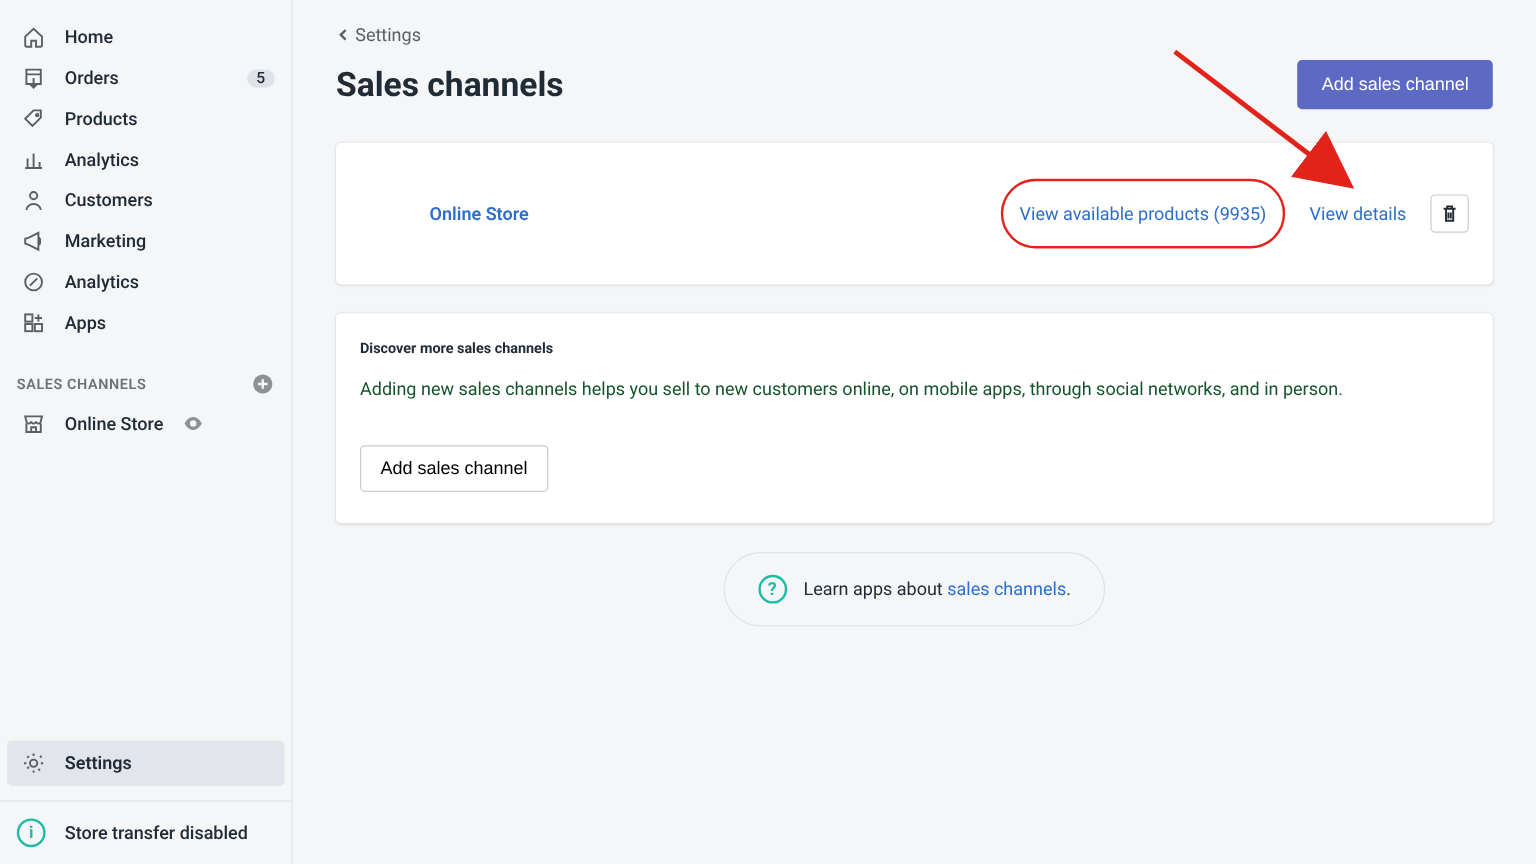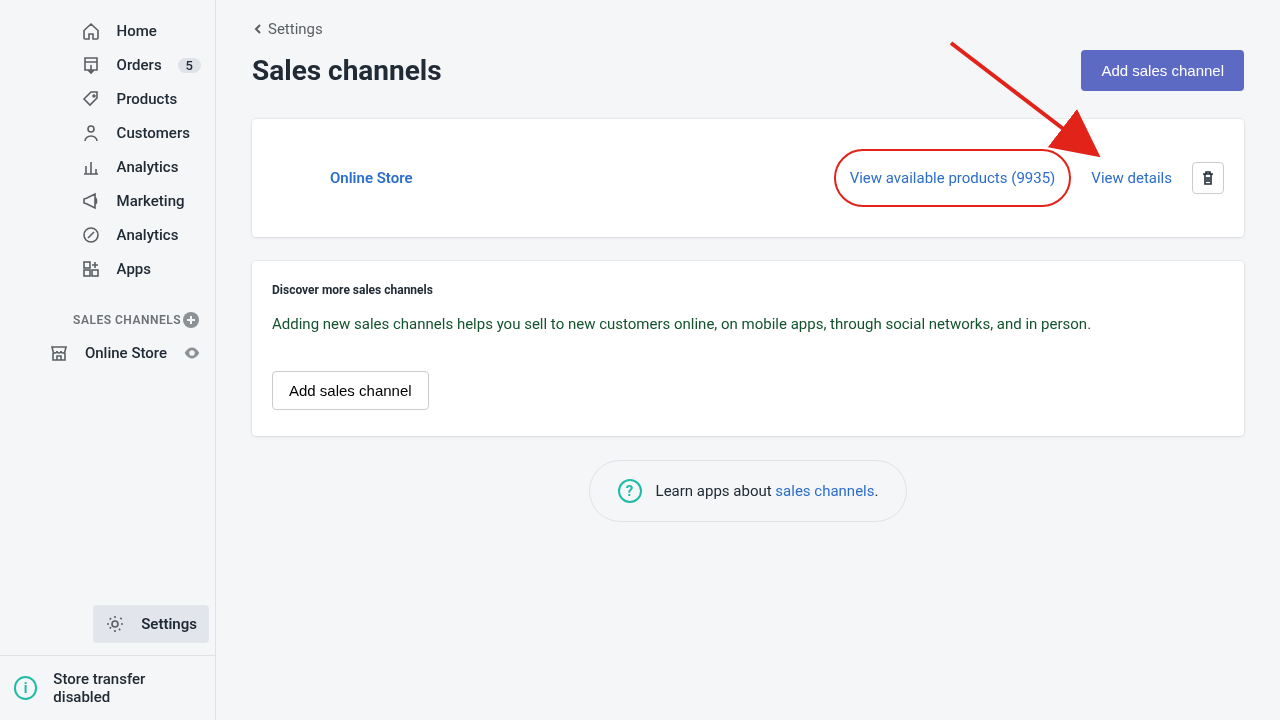--- a/index.html
+++ b/index.html
@@ -6,27 +6,26 @@
   body {
     font-family: -apple-system, BlinkMacSystemFont, "Segoe UI", Roboto, Helvetica, Arial, sans-serif;
     background: #f4f6f8;
     color: #212b36;
     width: 1280px;
     height: 720px;
     overflow: hidden;
     display: flex;
   }
   .sidebar {
-    width: 216px;
+    width: 244px;
     background: #f4f6f8;
     border-right: 1px solid #dfe3e8;
     display: flex;
     flex-direction: column;
     padding-top: 14px;
-    align-items: flex-end;
   }
   .nav-section { flex: 0 0 auto; }
   .nav-item {
     display: flex;
     align-items: center;
     padding: 7px 14px 7px 18px;
     font-size: 15px;
     font-weight: 500;
     color: #212b36;
     cursor: pointer;
@@ -222,34 +221,34 @@
             <path d="m3 10 7-7h6v6l-7 7-6-6z"></path>
             <circle cx="13" cy="7" r="1"></circle>
           </svg>
       </span>
       <span class="nav-label">Products</span>
     </div>
 
     <div class="nav-item">
       <span class="nav-icon">
         <svg width="20" height="20" viewBox="0 0 20 20" fill="none" stroke="currentColor" stroke-width="1.6">
+            <path d="M3 17h14M5 17V9m5 8V5m5 12v-5"></path>
+          </svg>
+      </span>
+      <span class="nav-label">Analytics</span>
+    </div>
+
+    <div class="nav-item">
+      <span class="nav-icon">
+        <svg width="20" height="20" viewBox="0 0 20 20" fill="none" stroke="currentColor" stroke-width="1.6">
             <circle cx="10" cy="6" r="3"></circle>
             <path d="M4 18c0-3 3-5 6-5s6 2 6 5"></path>
           </svg>
       </span>
       <span class="nav-label">Customers</span>
-    </div>
-
-    <div class="nav-item">
-      <span class="nav-icon">
-        <svg width="20" height="20" viewBox="0 0 20 20" fill="none" stroke="currentColor" stroke-width="1.6">
-            <path d="M3 17h14M5 17V9m5 8V5m5 12v-5"></path>
-          </svg>
-      </span>
-      <span class="nav-label">Analytics</span>
     </div>
 
     <div class="nav-item">
       <span class="nav-icon">
         <svg width="20" height="20" viewBox="0 0 20 20" fill="none" stroke="currentColor" stroke-width="1.6">
             <path d="M3 8v4l3 1 8 4V3l-8 4zM14 7c2 0 2 6 0 6"></path>
           </svg>
       </span>
       <span class="nav-label">Marketing</span>
     </div>

